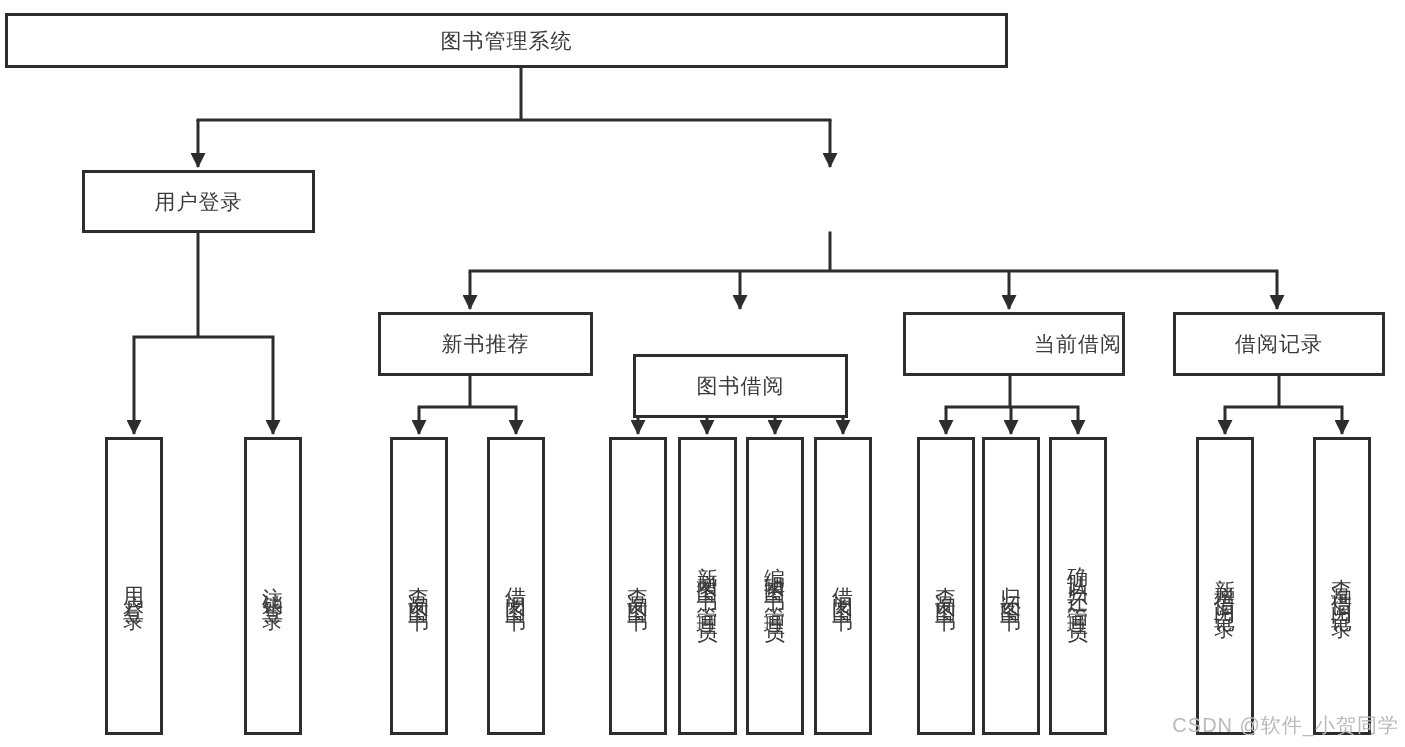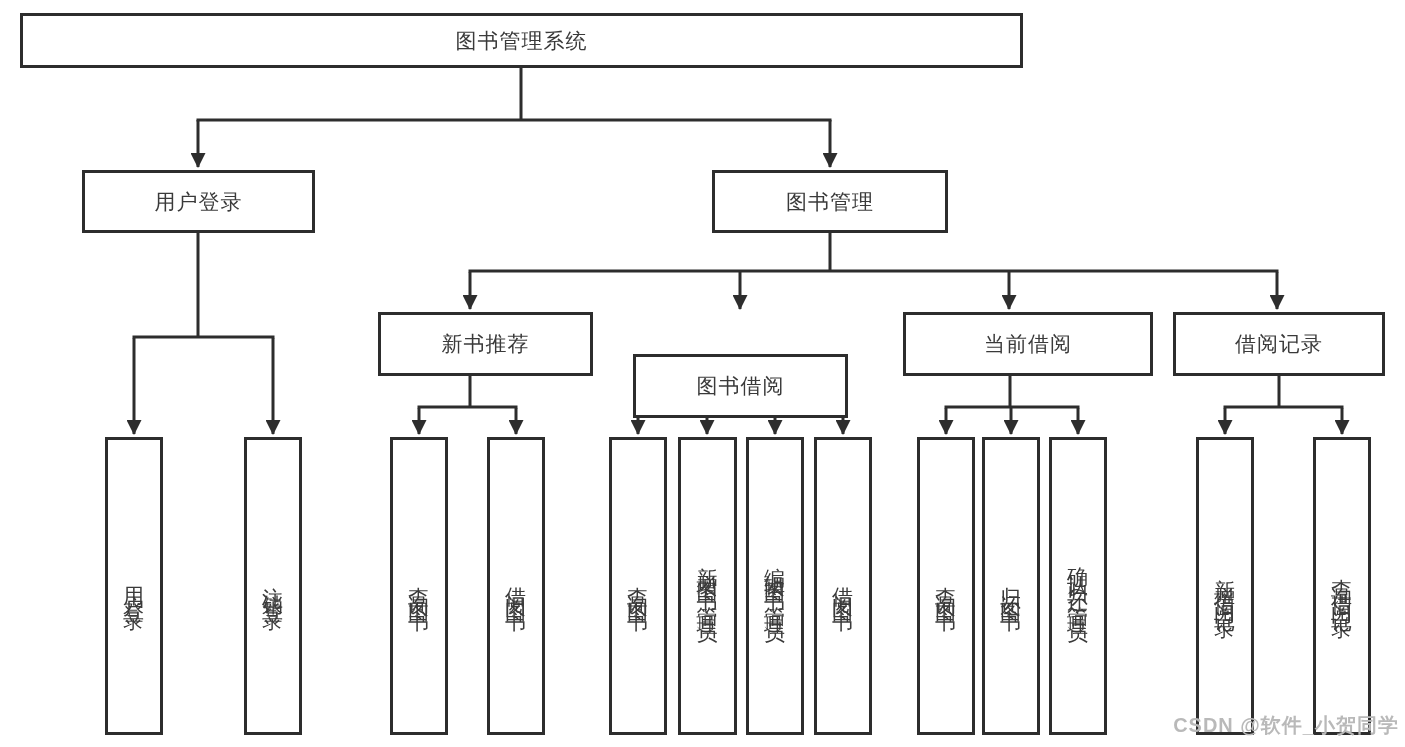--- a/index.html
+++ b/index.html
@@ -38,21 +38,20 @@
   }
   #watermark {
     position: absolute;
     right: 6px;
     top: 712px;
     font-size: 20px;
     color: #b9b9b9;
     letter-spacing: 1px;
     z-index: 5;
     white-space: nowrap;
-    font-weight: bold;
   }
 </style>
 </head>
 <body>
 
 <div id="canvas">
 
   <svg id="connectors" width="1405" height="747" viewBox="0 0 1405 747">
     <defs>
       <marker id="ah" viewBox="0 0 10 10" refX="9.3" refY="5" markerWidth="6.5" markerHeight="5" orient="auto-start-reverse" markerUnits="strokeWidth">
@@ -86,38 +85,35 @@
         <line x1="843" y1="408" x2="843" y2="434"></line>
         <line x1="946" y1="408" x2="946" y2="434"></line>
         <line x1="1011" y1="408" x2="1011" y2="434"></line>
         <line x1="1078" y1="408" x2="1078" y2="434"></line>
         <line x1="1225" y1="408" x2="1225" y2="434"></line>
         <line x1="1342" y1="408" x2="1342" y2="434"></line>
       </g>
     </g>
   </svg>
 
-  <div class="node h" style="left:20px; top:13px; width:1003px; height:55px;justify-content:center;">
+  <div class="node h" style="left:5px; top:13px; width:1003px; height:55px;justify-content:center;">
     <span>图书管理系统</span>
   </div>
 
   <div class="node h" style="left:82px; top:170px; width:233px; height:63px;">
     <span>用户登录</span>
-  </div>
-  <div class="node h" style="left:712px; top:170px; width:236px; height:63px;">
-    <span>图书管理</span>
   </div>
 
   <div class="node h" style="left:362px; top:312px; width:215px; height:64px;margin-left:16px;">
     <span>新书推荐</span>
   </div>
   <div class="node h" style="left:633px; top:312px; width:215px; height:64px;margin-top:42px;">
     <span>图书借阅</span>
   </div>
-  <div class="node h" style="left:903px; top:312px; width:250px; height:64px;">
+  <div class="node h" style="left:903px; top:312px; width:222px; height:64px;justify-content:flex-end;">
     <span>当前借阅</span>
   </div>
   <div class="node h" style="left:1173px; top:312px; width:212px; height:64px;">
     <span>借阅记录</span>
   </div>
 
   <div class="node v" style="left:105px; top:437px; width:58px; height:298px;">
     <span>用户登录</span>
   </div>
   <div class="node v" style="left:244px; top:437px; width:58px; height:298px;">

